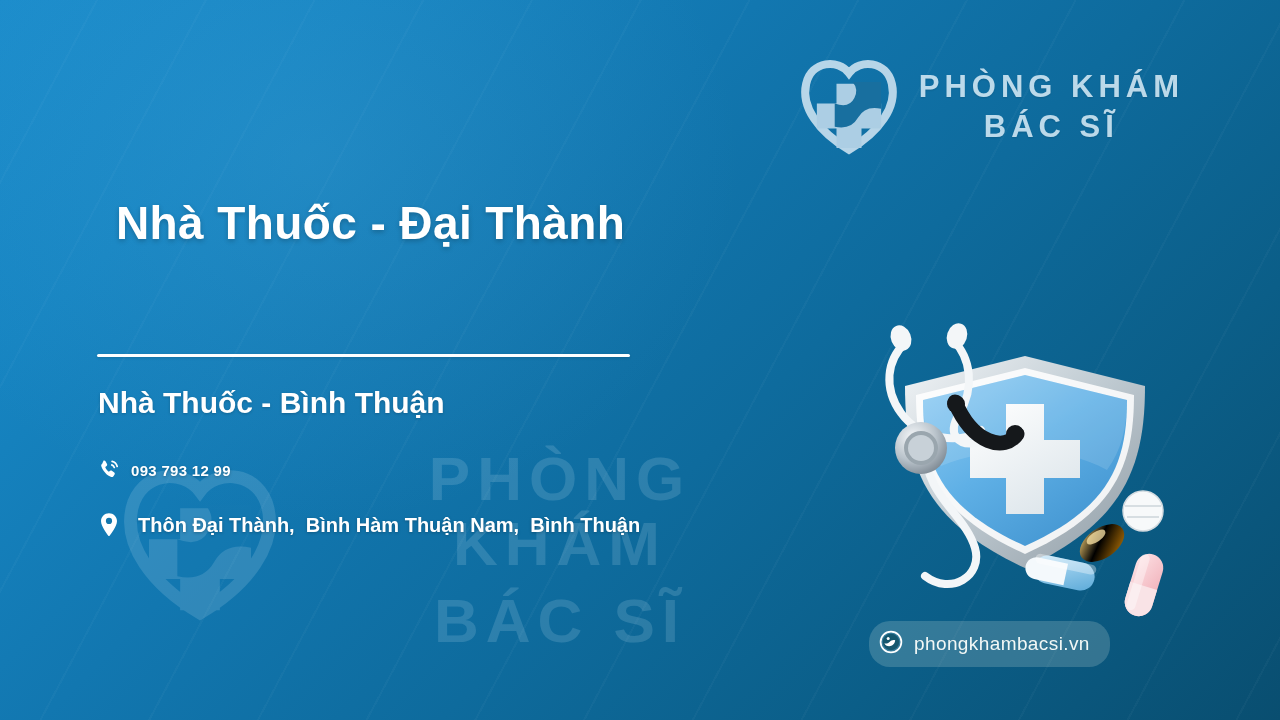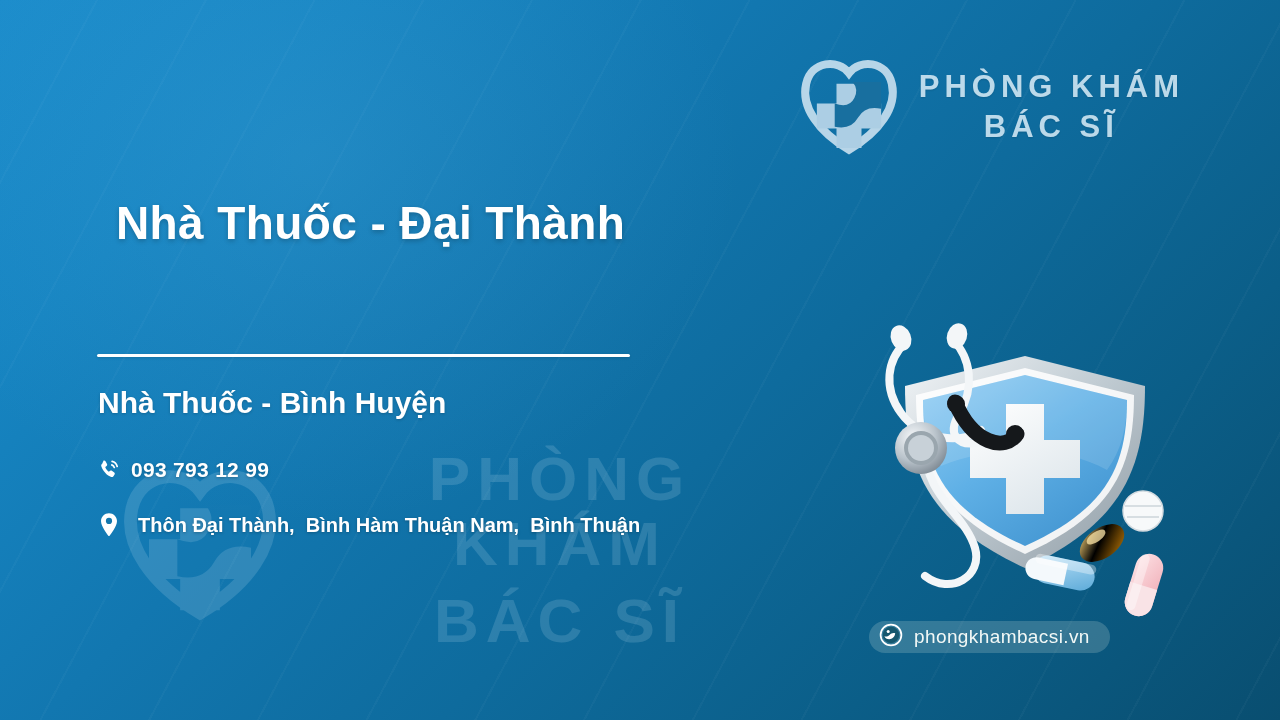--- a/index.html
+++ b/index.html
@@ -93,27 +93,27 @@
     display:flex; align-items:center;
   }
   #phone-row { top:455px; }
   #address-row { top:510px; }
   .info-icon { width:26px; height:30px; flex:none; display:flex; align-items:center; justify-content:center; }
   .info-text {
     color:#ffffff; font-weight:bold; font-size:20px;
     text-shadow:0 1px 3px rgba(0,0,0,0.25);
     white-space:pre;
   }
-  #phone-row .info-text { margin-left:9px; font-size:21px; letter-spacing:0.3px;text-align:right; }
+  #phone-row .info-text { margin-left:9px; font-size:15px; letter-spacing:0.3px;text-align:right; }
   #address-row .info-text { margin-left:16px; font-size:20px; }
 
   
   #website-pill {
     position:absolute; left:869px; top:621px;
-    height:32px; padding:0 20px 0 10px;
+    height:46px; padding:0 20px 0 10px;
     display:flex; align-items:center; gap:11px;
     background:rgba(220,235,225,0.20);
     border-radius:21px;
   }
   #website-pill .site-label {
     color:#f2f8f6; font-size:19px; letter-spacing:0.4px;
   }
 
   
   #illustration {
@@ -150,21 +150,21 @@
     <div class="logo-text">
       <div class="logo-l1">PHÒNG KHÁM</div>
       <div class="logo-l2">BÁC SĨ</div>
     </div>
   </div>
 
   <div id="main-title">Nhà Thuốc - Đại Thành</div>
 
   <div id="divider"></div>
 
-  <div id="sub-title">Nhà Thuốc - Bình Huyện</div>
+  <div id="sub-title">Nhà Thuốc - Bình Thuận</div>
 
   <div class="info-row" id="phone-row">
     <span class="info-icon">
       <svg width="24" height="24" viewBox="0 0 24 24">
         <path d="M6.6 2.6c.7-.3 1.5 0 1.9.7l1.5 2.7c.35.63.2 1.42-.35 1.88l-1.1.92c-.2.17-.27.45-.17.7.5 1.2 1.6 2.9 3 4 .22.18.53.18.75.02l1.05-.78c.5-.37 1.18-.37 1.68.02l2.4 1.85c.6.46.73 1.3.3 1.92l-1.1 1.6c-.5.72-1.4 1.05-2.25.8C10.3 17.6 6.1 13.5 4.3 8.2c-.3-.9.05-1.9.9-2.4z" fill="#ffffff"></path>
         <path d="M15.1 3.4c2.5.6 4.5 2.6 5.1 5.1" fill="none" stroke="#ffffff" stroke-width="1.7" stroke-linecap="round"></path>
         <path d="M14.8 6.9c1.2.4 2.1 1.3 2.5 2.5" fill="none" stroke="#ffffff" stroke-width="1.7" stroke-linecap="round"></path>
       </svg>
     </span>
     <span class="info-text">093 793 12 99</span>

